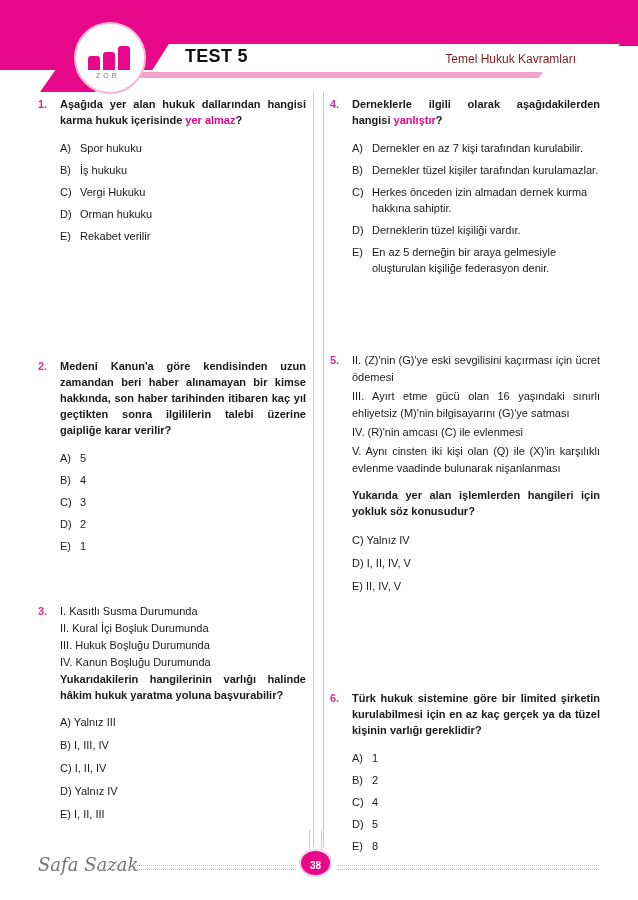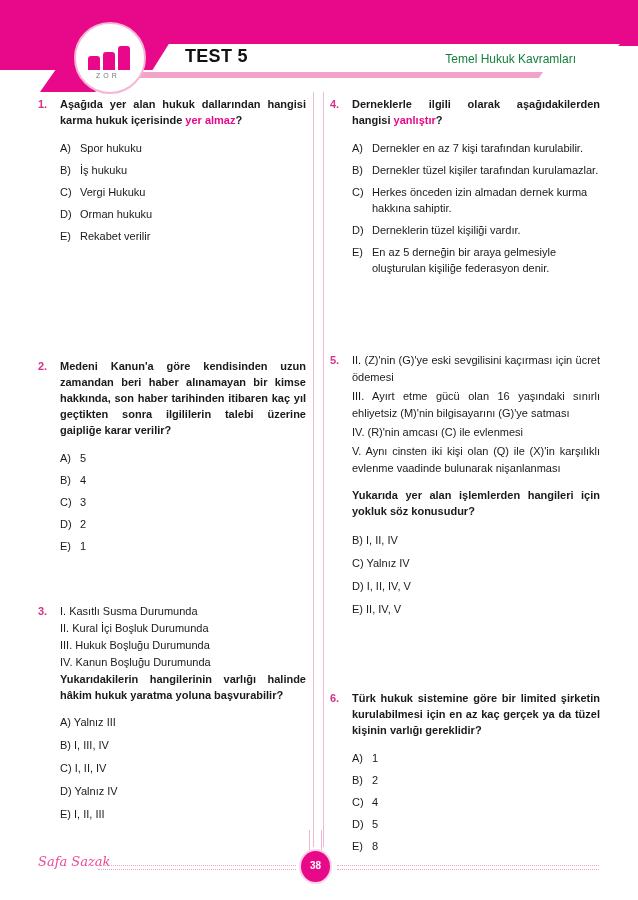--- a/index.html
+++ b/index.html
@@ -13,40 +13,40 @@
                     clip-path: polygon(2% 0,100% 0,99% 100%,0 100%); }
   .logo-wrap { position:absolute; left:30px; top:22px; width:130px; height:72px; }
   .logo-circle { position:absolute; left:44px; top:0; width:72px; height:72px; border-radius:50%;
                  background:#fff; border:2px solid #f7b5d6; box-sizing:border-box; }
   .logo-tri { position:absolute; left:10px; top:30px; width:0; height:0;
               border-left:28px solid transparent; border-right:28px solid transparent; border-bottom:40px solid #e8098a; }
   .logo-bars { position:absolute; left:58px; top:24px; display:flex; align-items:flex-end; gap:3px; }
   .logo-bars span { display:block; width:12px; background:#e8098a; border-radius:3px 3px 0 0; }
   .logo-text { position:absolute; left:66px; top:50px; font-size:7px; letter-spacing:3px; color:#777; }
   .test-title { position:absolute; left:185px; top:46px; font-size:18px; font-weight:bold; color:#111; letter-spacing:0.3px; }
-  .subject-title { position:absolute; right:62px; top:52px; font-size:12px; color:#15803d; }
+  .subject-title { position:absolute; right:62px; top:52px; font-size:12px; color:#7f1d1d; }
 
   .col-divider { position:absolute; left:313px; top:92px; width:9px; height:755px;
                  border-left:1px solid #f2b7d4; border-right:1px solid #f2b7d4; }
 
   .q { position:absolute; font-size:11px; line-height:16px; }
   .q .num { position:absolute; left:0; top:0; color:#d6308b; font-weight:bold; }
   .q .stem { margin-left:22px; font-weight:bold; text-align:justify; }
   .q .stem .hl { color:#e8098a; text-decoration-color:#e8098a; }
   .q .item { margin-left:22px; font-weight:normal; line-height:17px; text-align:justify; }
   .q .opt { margin-left:22px; font-weight:normal; margin-top:6px; height:16px; display:flex; }
   .q .opt .lbl { width:20px; }
   .q .opt2 { margin-left:22px; margin-top:7px; height:16px; }
   .q .optw { margin-left:22px; margin-top:6px; display:flex; line-height:16px; }
   .q .optw .lbl { width:20px; flex:none; }
 
   .footer-sign { position:absolute; left:38px; top:854px; font-family:"DejaVu Serif", serif; font-style:italic;
-                 font-size:13px; color:#ec4899; }
+                 font-size:18px; color:#737373; }
   .footer-line { position:absolute; top:865px; height:3px; border-top:1px dotted #e8a6c8; border-bottom:1px dotted #e8a6c8; }
-  .page-num { position:absolute; left:301px; top:851px; width:29px; height:31px; border-radius:50%;
+  .page-num { position:absolute; left:301px; top:851px; width:29px; height:24px; border-radius:50%;
               background:#e8098a; color:#fff; font-size:10px; font-weight:bold; text-align:center; line-height:29px;
               box-shadow:0 0 0 2px #fbd3e8; }
   .page-stem { position:absolute; left:309px; top:830px; width:11px; height:22px; border-left:1px solid #f2b7d4; border-right:1px solid #f2b7d4; }
 </style>
 </head>
 <body>
 
 <div class="header-band"></div>
 <div class="header-band-left"></div>
 <div class="title-strip"></div>
@@ -162,21 +162,20 @@
 </div>
 
 <div class="q" style="left:330px; top:352px; width:270px;">
   <span class="num">5.</span>
   <div class="item" style="margin-bottom:2px">II. (Z)'nin (G)'ye eski sevgilisini kaçırması için ücret ödemesi</div>
   <div class="item" style="margin-bottom:2px">III. Ayırt etme gücü olan 16 yaşındaki sınırlı ehliyetsiz (M)'nin bilgisayarını (G)'ye satması</div>
   <div class="item" style="margin-bottom:2px">IV. (R)'nin amcası (C) ile evlenmesi</div>
   <div class="item" style="margin-bottom:10px">V. Aynı cinsten iki kişi olan (Q) ile (X)'in karşılıklı evlenme vaadinde bulunarak nişanlanması</div>
   <div class="stem">Yukarıda yer alan işlemlerden hangileri için yokluk söz konusudur?</div>
   <div style="height:6px"></div>
-  <div class="opt2">B) I, II, IV</div>
   <div class="opt2">C) Yalnız IV</div>
   <div class="opt2">D) I, II, IV, V</div>
   <div class="opt2">E) II, IV, V</div>
 </div>
 
 <div class="q" style="left:330px; top:690px; width:270px;">
   <span class="num">6.</span>
   <div class="stem">Türk hukuk sistemine göre bir limited şirketin kurulabilmesi için en az kaç gerçek ya da tüzel kişinin varlığı gereklidir?</div>
   <div style="height:6px"></div>
   <div class="opt">

